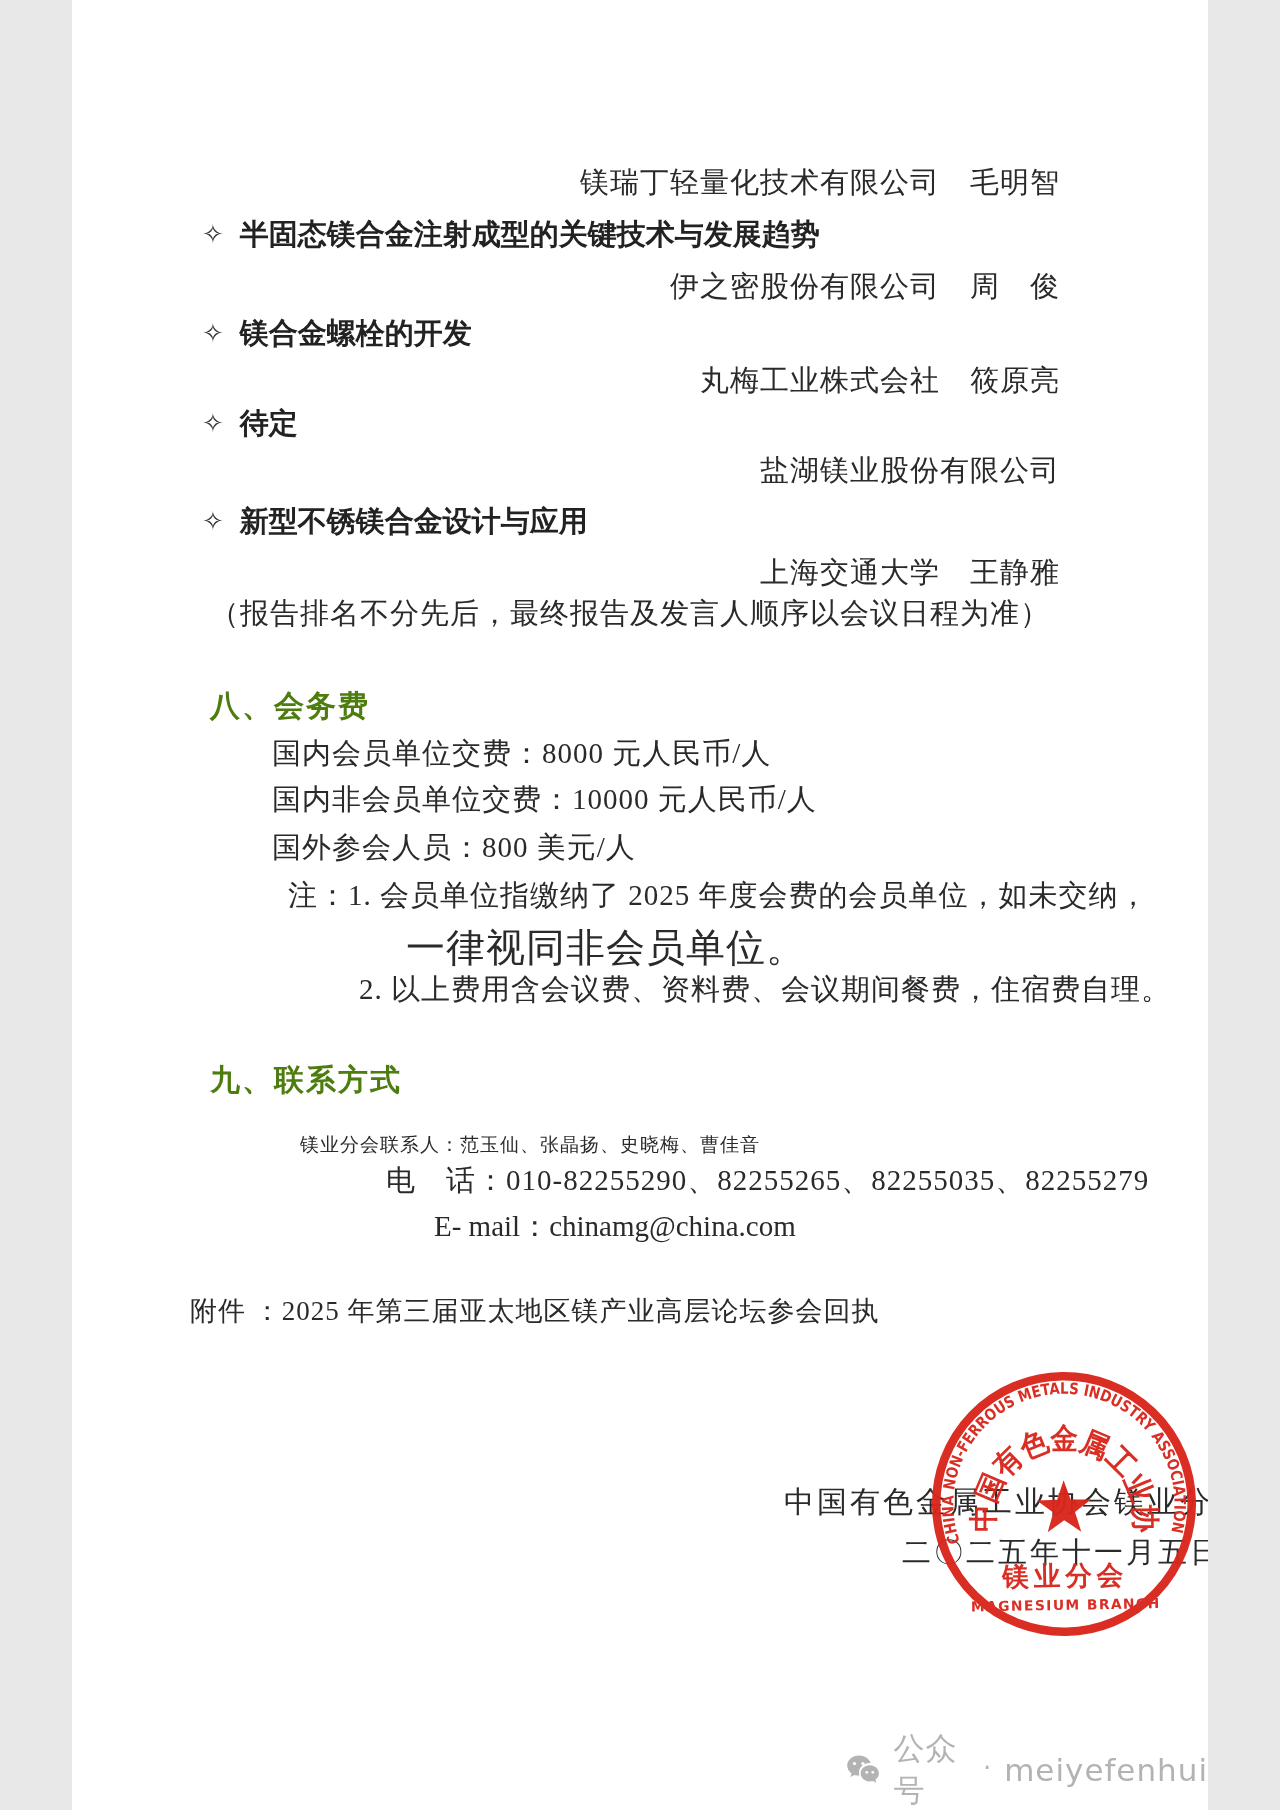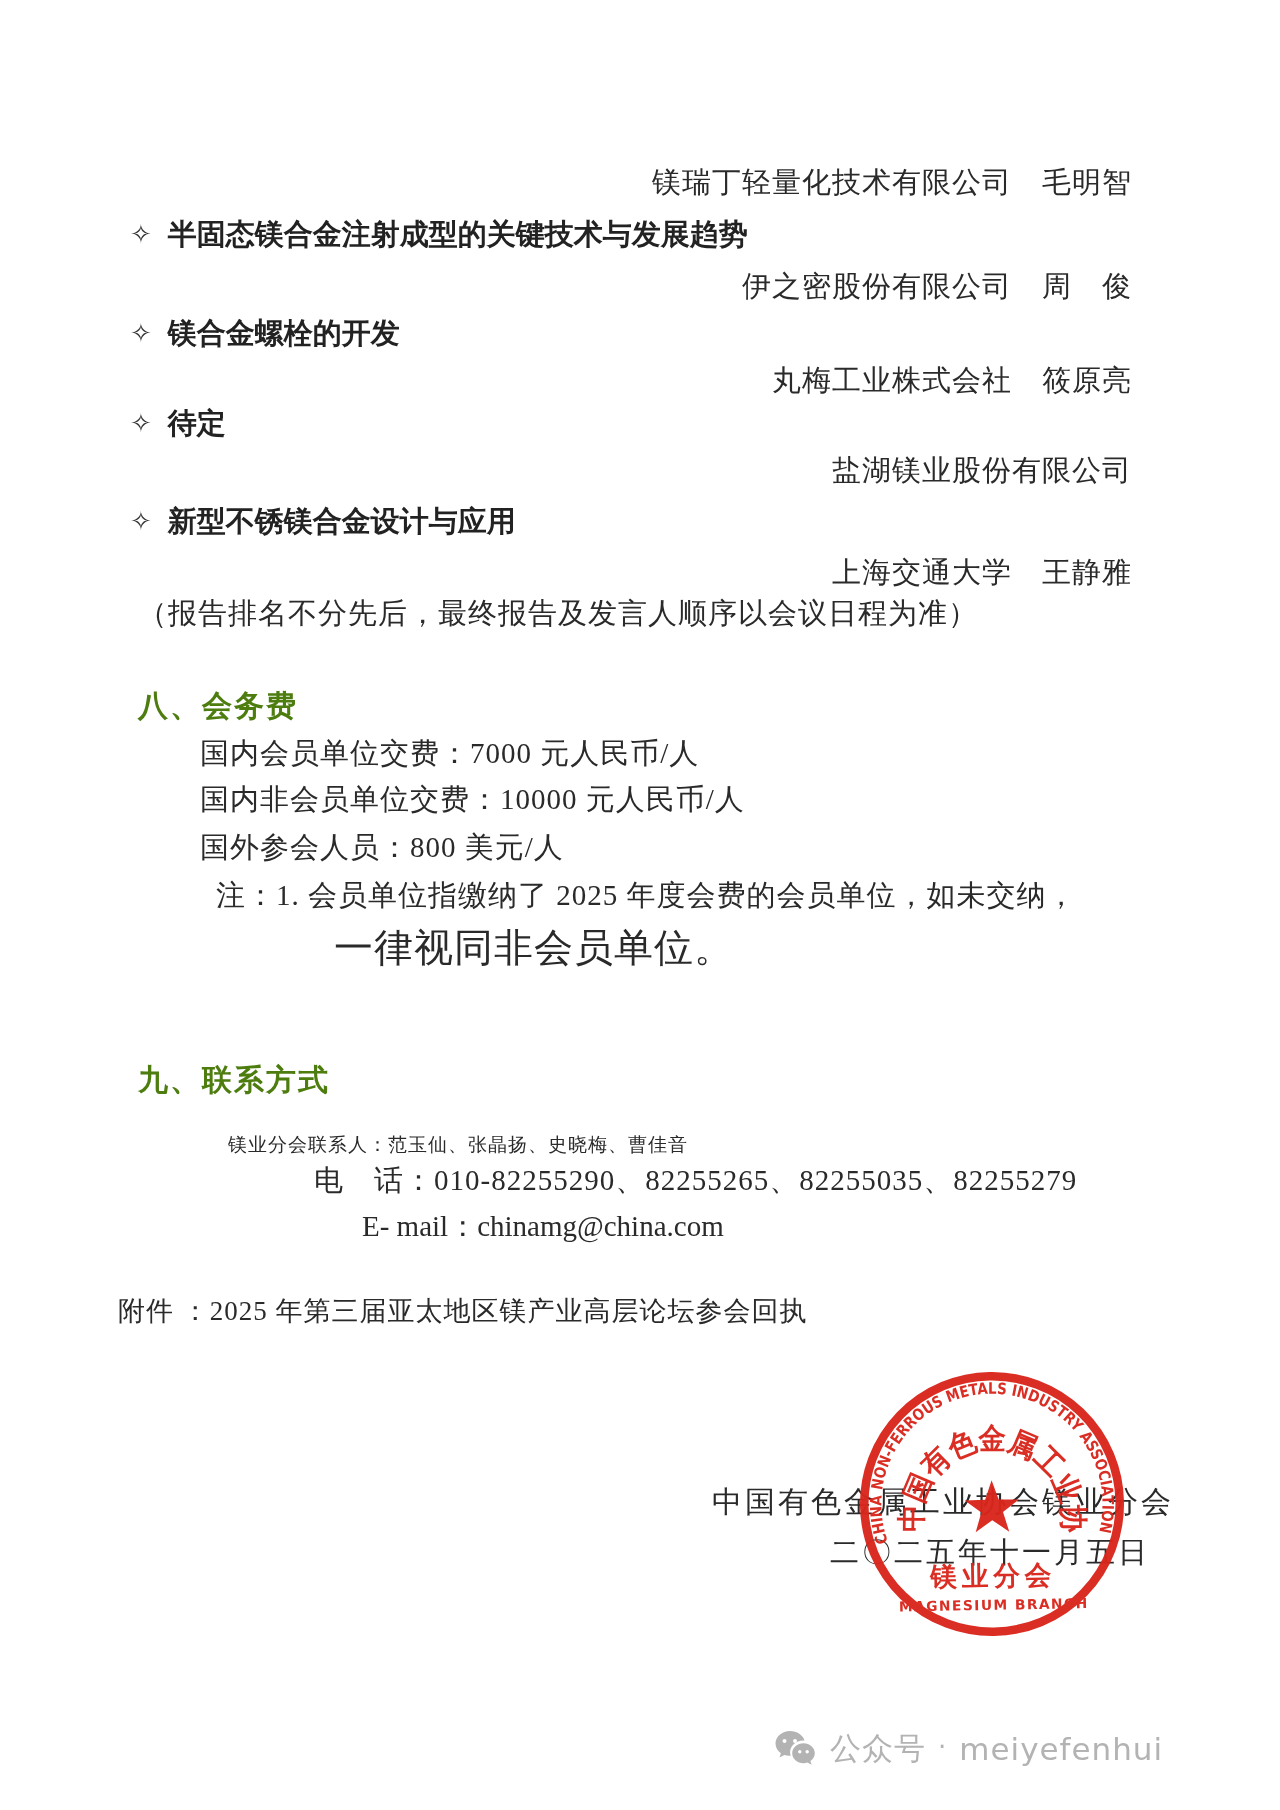--- a/index.html
+++ b/index.html
@@ -1,18 +1,18 @@
 <!DOCTYPE html>
 <html><head>
 <meta charset="utf-8">
 <style>
   html,body { margin:0; padding:0; background:#e8e8e8; }
   .page {
     position:relative;
-    width:1280px; height:1810px;
+    width:1136px; height:1810px;
     margin:0 auto;
     background:#ffffff;
     font-family:"Liberation Serif","DejaVu Serif",serif;
     color:#2a2a2a;
     overflow:hidden;
   }
   .abs { position:absolute; white-space:pre; }
 
   
   .speaker {
@@ -105,25 +105,26 @@
   <div class="abs topic" style="top:502px">
     <span class="bullet">✧</span>
     <span>新型不锈镁合金设计与应用</span>
   </div>
 
   <div class="abs speaker" style="top:553px">上海交通大学　王静雅</div>
 
   <div class="abs order-note" style="top:594px">（报告排名不分先后，最终报告及发言人顺序以会议日程为准）</div>
 
   <div class="abs h2" style="top:686px">八、会务费</div>
-  <div class="abs fee" style="top:734px">国内会员单位交费：7000 元人民币/人</div>
+  <div class="abs fee" style="top:734px">国内会员单位交费：8000 元人民币/人</div>
   <div class="abs fee" style="top:780px">国内非会员单位交费：10000 元人民币/人</div>
   <div class="abs fee" style="top:828px">国外参会人员：800 美元/人</div>
   <div class="abs noteA" style="top:876px">注：1. 会员单位指缴纳了 2025 年度会费的会员单位，如未交纳，</div>
   <div class="abs noteB" style="top:921px">一律视同非会员单位。</div>
+  <div class="abs noteC" style="top:970px">2. 以上费用含会议费、资料费、会议期间餐费，住宿费自理。</div>
 
   <div class="abs h2" style="top:1060px">九、联系方式</div>
   <div class="abs contactA" style="top:1112px">镁业分会联系人：范玉仙、张晶扬、史晓梅、曹佳音</div>
   <div class="abs contactB" style="top:1161px">电　话：010-82255290、82255265、82255035、82255279</div>
   <div class="abs contactC" style="top:1207px">E- mail：chinamg@china.com</div>
 
   <div class="abs attachment" style="top:1293px">附件 ：2025 年第三届亚太地区镁产业高层论坛参会回执</div>
 
   <div class="abs sig-org" style="top:1482px">中国有色金属工业协会镁业分会</div>
   <div class="abs sig-date" style="top:1533px">二〇二五年十一月五日</div>

